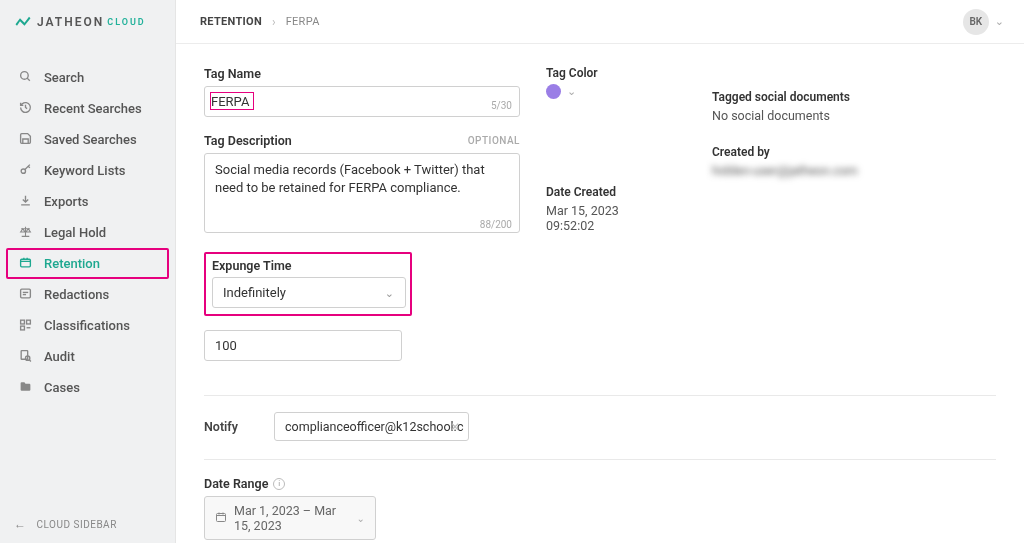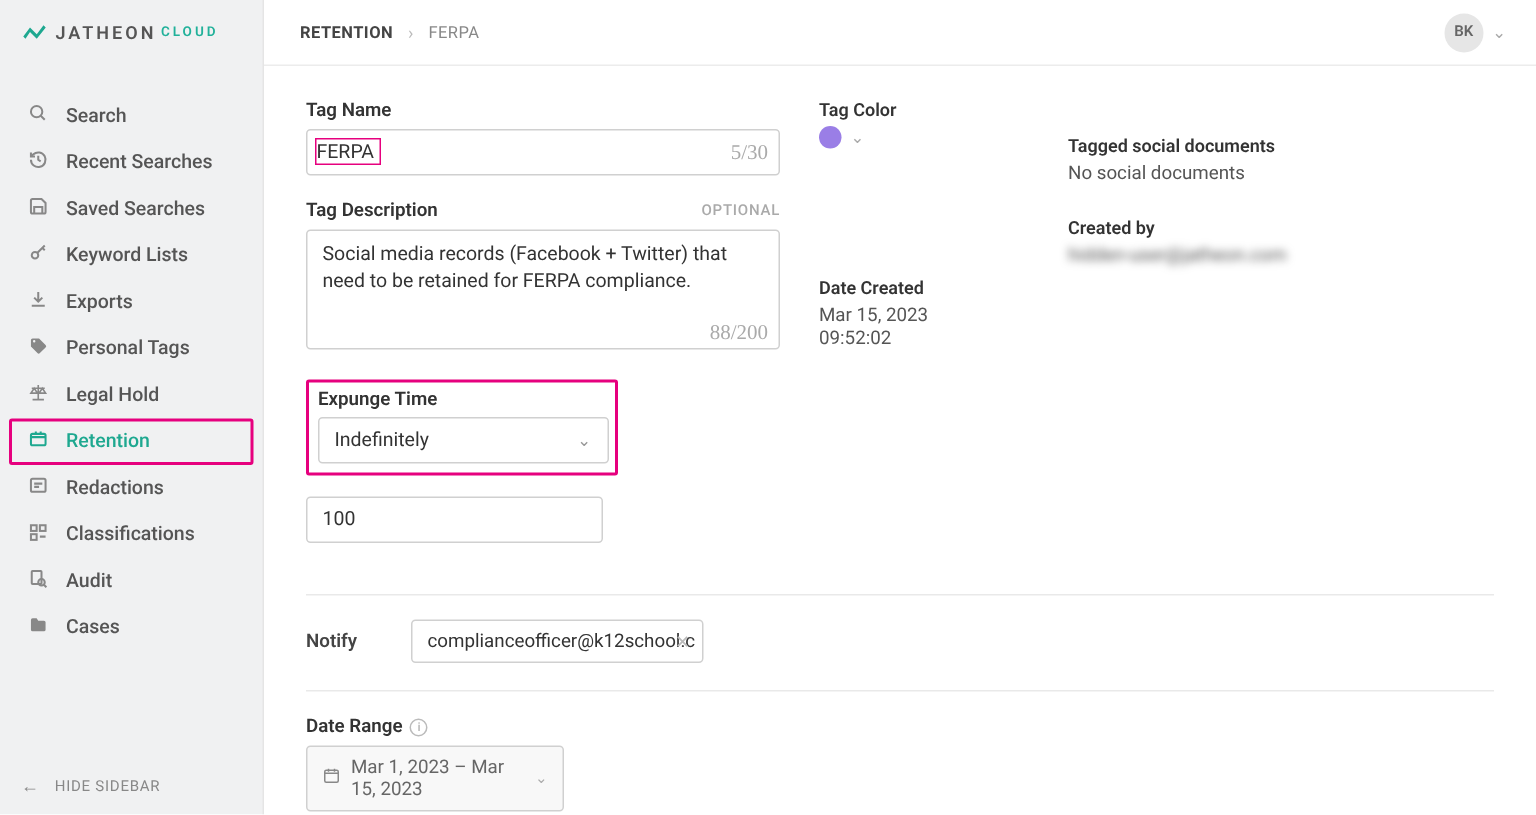--- a/index.html
+++ b/index.html
@@ -114,23 +114,22 @@
     font-size: 13px;
     color: #333;
     padding: 7px 10px;
     font-family: inherit;
   }
   .input-wrap { position: relative; }
   .counter {
     position: absolute;
     right: 8px;
     bottom: 6px;
-    font-size: 14px;
+    font-size: 10px;
     color: #aaa;
-    font-family: Liberation Serif, serif;
   }
   .textarea { height: 80px; resize: none; line-height: 1.4; }
 
   .field { margin-bottom: 16px; }
   .expunge-block {
     border: 2px solid #e6007e;
     padding: 4px 6px 6px 6px;
     border-radius: 2px;
     margin-bottom: 14px;
     width: 208px;
@@ -227,28 +226,20 @@
       <div class="nav-item">
         <span class="icon">
           <svg width="13" height="13" viewBox="0 0 24 24" fill="none" stroke="currentColor" stroke-width="2.5">
               <path d="M12 3v12M7 10l5 5 5-5M4 20h16"></path>
             </svg>
         </span>
         <span>Exports</span>
       </div>
       <div class="nav-item">
         <span class="icon">
-          <svg width="13" height="13" viewBox="0 0 24 24" fill="currentColor">
-              <path d="M21 11l-8-8H5a2 2 0 0 0-2 2v8l8 8a2 2 0 0 0 3 0l7-7a2 2 0 0 0 0-3zM7 8a1.5 1.5 0 1 1 0-3 1.5 1.5 0 0 1 0 3z"></path>
-            </svg>
-        </span>
-        <span>Personal Tags</span>
-      </div>
-      <div class="nav-item">
-        <span class="icon">
           <svg width="13" height="13" viewBox="0 0 24 24" fill="none" stroke="currentColor" stroke-width="2">
               <path d="M12 3v18M5 21h14M7 7l-4 6h8L7 7zM17 7l-4 6h8l-4-6zM4 7h16"></path>
             </svg>
         </span>
         <span>Legal Hold</span>
       </div>
       <div class="nav-item active">
         <span class="icon">
           <svg width="13" height="13" viewBox="0 0 24 24" fill="none" stroke="currentColor" stroke-width="2.5">
               <rect x="3" y="6" width="18" height="14" rx="2"></rect>
@@ -292,21 +283,21 @@
         <span class="icon">
           <svg width="13" height="13" viewBox="0 0 24 24" fill="currentColor">
               <path d="M3 6a2 2 0 0 1 2-2h5l2 3h7a2 2 0 0 1 2 2v9a2 2 0 0 1-2 2H5a2 2 0 0 1-2-2V6z"></path>
             </svg>
         </span>
         <span>Cases</span>
       </div>
     </nav>
     <div class="hide-sidebar">
       <span class="arrow">←</span>
-      <span>HIDE SIDEBAR</span>
+      <span>CLOUD SIDEBAR</span>
     </div>
   </aside>
 
   <main class="main">
     <div class="topbar">
       <span class="bc-root">RETENTION</span>
       <span class="bc-sep">›</span>
       <span class="bc-leaf">FERPA</span>
       <div class="user-pill">
         <div class="avatar">BK</div>

